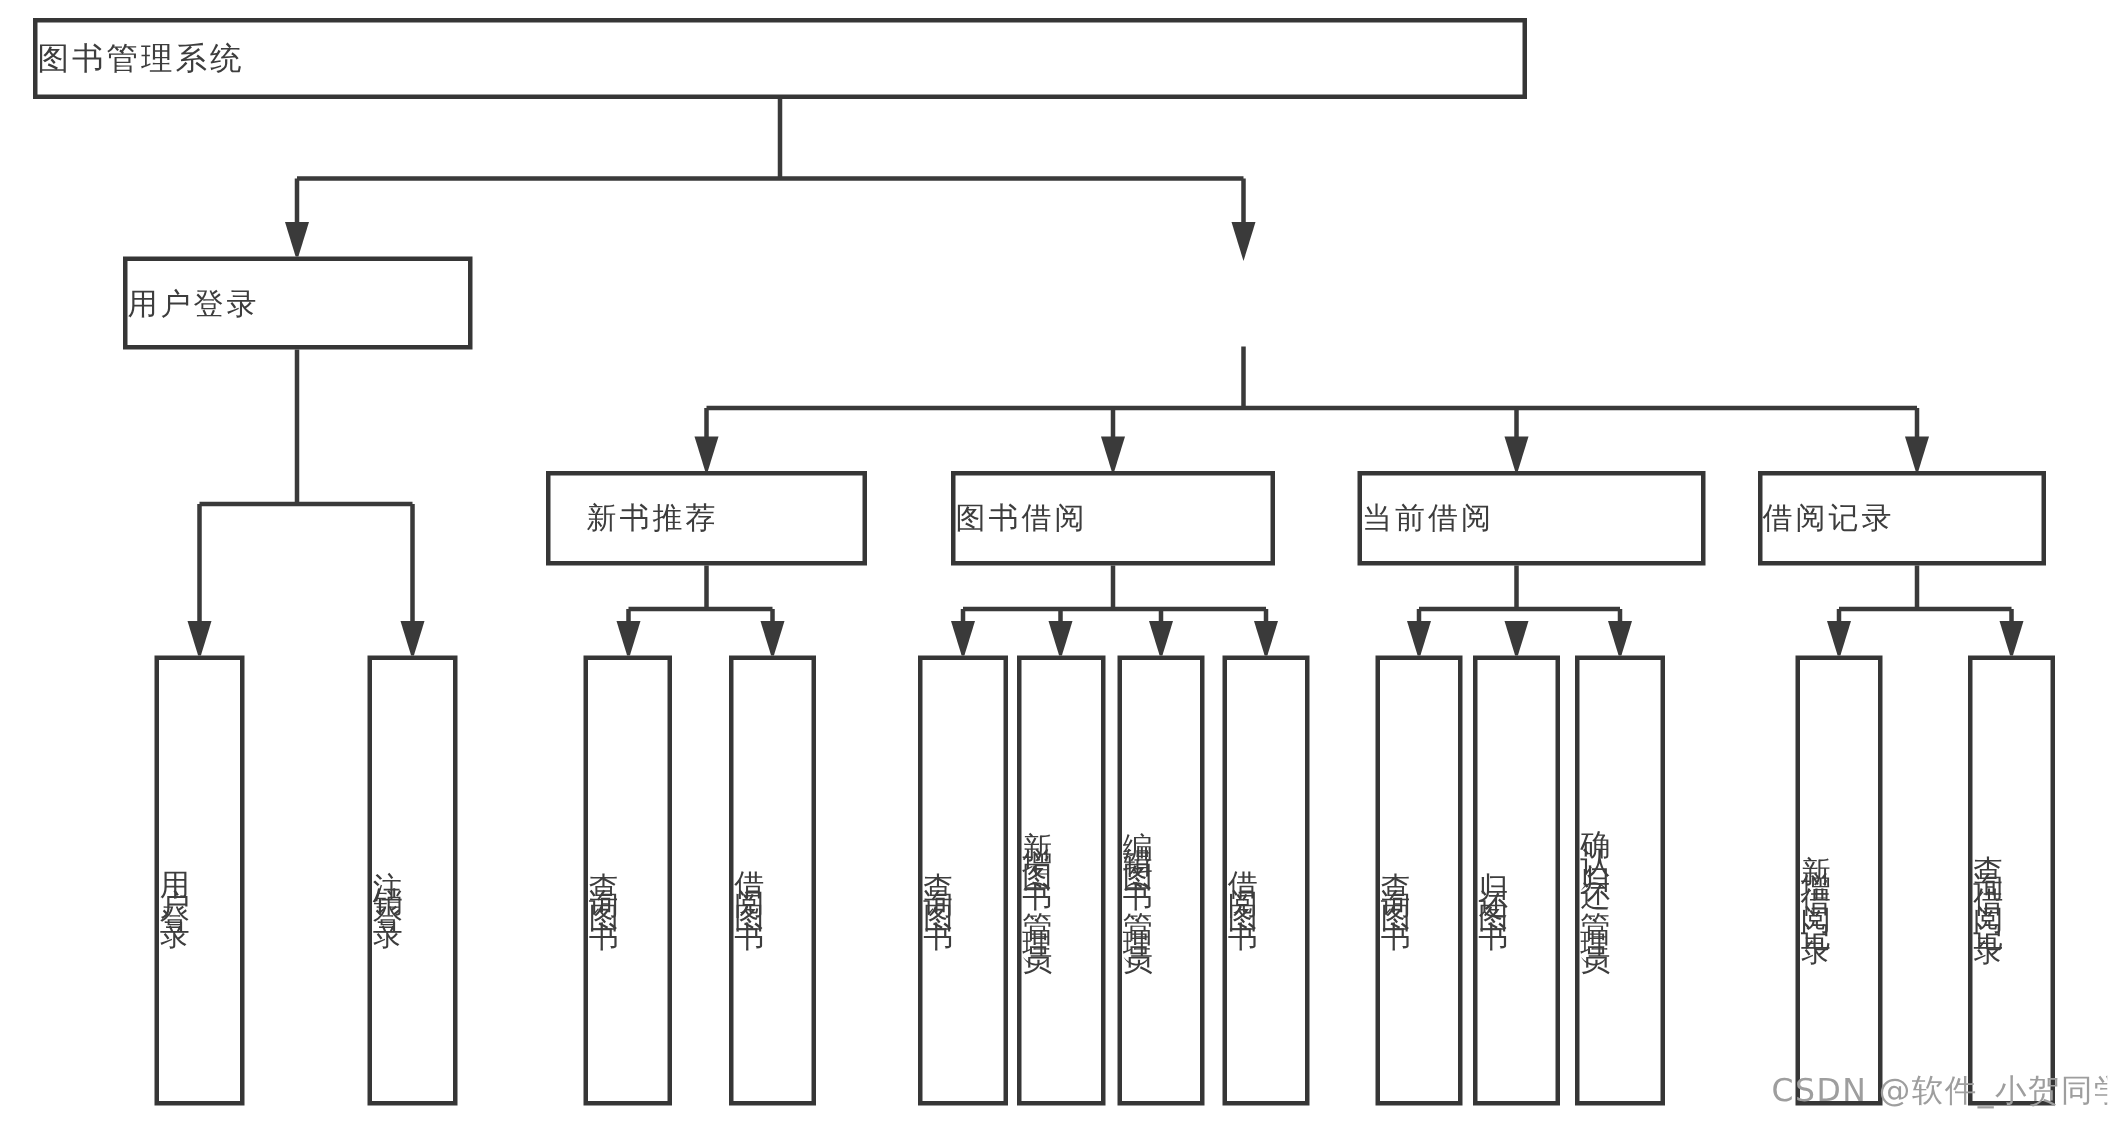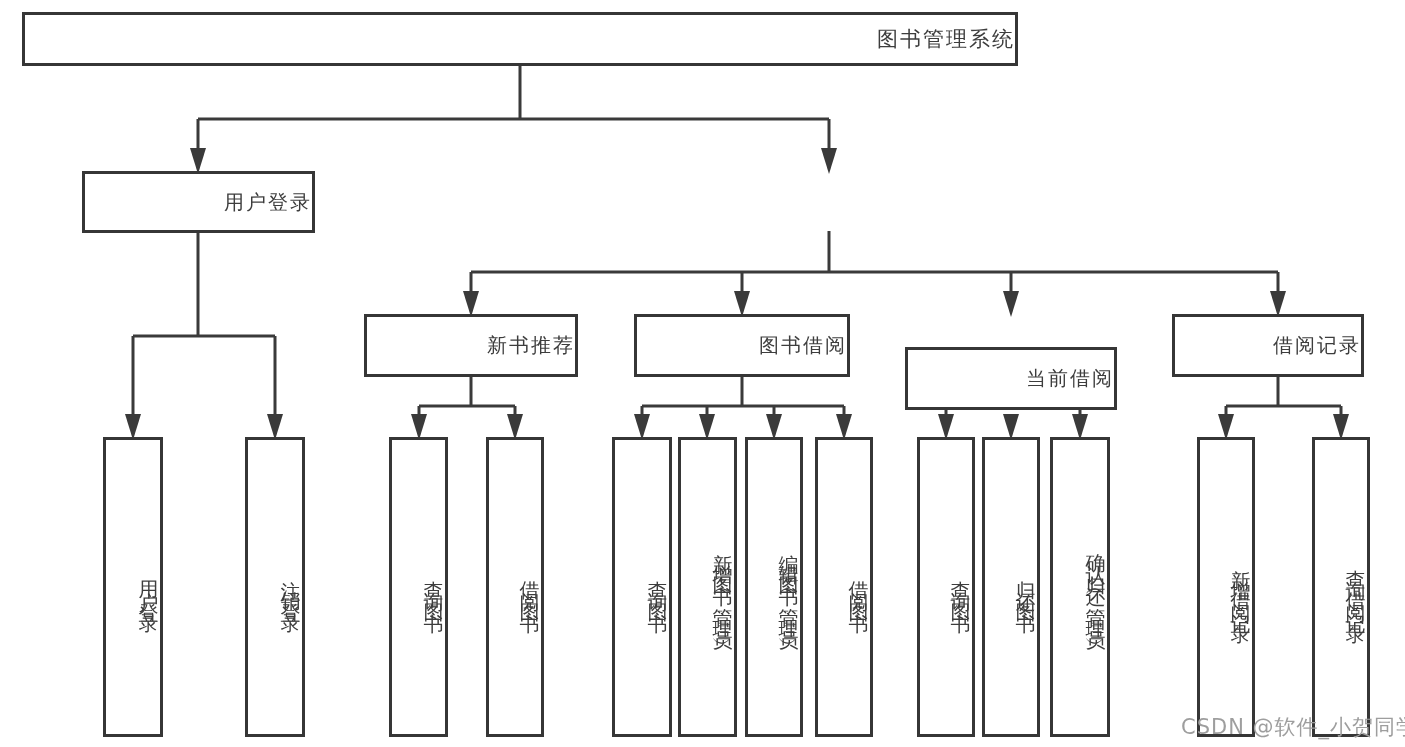--- a/index.html
+++ b/index.html
@@ -23,21 +23,21 @@
     height: 747px;
     pointer-events: none;
   }
   .node {
     position: absolute;
     box-sizing: border-box;
     border: 3px solid #363636;
     background: #ffffff;
     display: flex;
     align-items: center;
-    justify-content: flex-end;
+    justify-content: flex-start;
     color: #3d3d3d;
   }
   .h-label {
     font-size: 20px;
     letter-spacing: 2px;
     white-space: nowrap;
   }
   .root-label {
     font-size: 21px;
     letter-spacing: 2px;
@@ -60,21 +60,21 @@
     white-space: nowrap;
     z-index: 5;
   }
 
   
   .n-root   { left: 22px;   top: 12px;  width: 996px; height: 54px; }
   .n-login  { left: 82px;   top: 171px; width: 233px; height: 62px; }
   .n-mgmt   { left: 712px;  top: 171px; width: 235px; height: 62px; }
   .n-rec    { left: 364px;  top: 314px; width: 214px; height: 63px; padding-left: 24px; }
   .n-borrow { left: 634px;  top: 314px; width: 216px; height: 63px; }
-  .n-cur    { left: 905px;  top: 314px; width: 212px; height: 63px; margin-top: 33px; }
+  .n-cur    { left: 905px;  top: 314px; width: 232px; height: 63px; }
   .n-hist   { left: 1172px; top: 314px; width: 192px; height: 63px; }
 
   .leaf { top: 437px; height: 300px; }
   .lf-0  { left: 103px;  width: 60px; }
   .lf-1  { left: 245px;  width: 60px; }
   .lf-2  { left: 389px;  width: 59px; }
   .lf-3  { left: 486px;  width: 58px; }
   .lf-4  { left: 612px;  width: 60px; }
   .lf-5  { left: 678px;  width: 59px; }
   .lf-6  { left: 745px;  width: 58px; }

